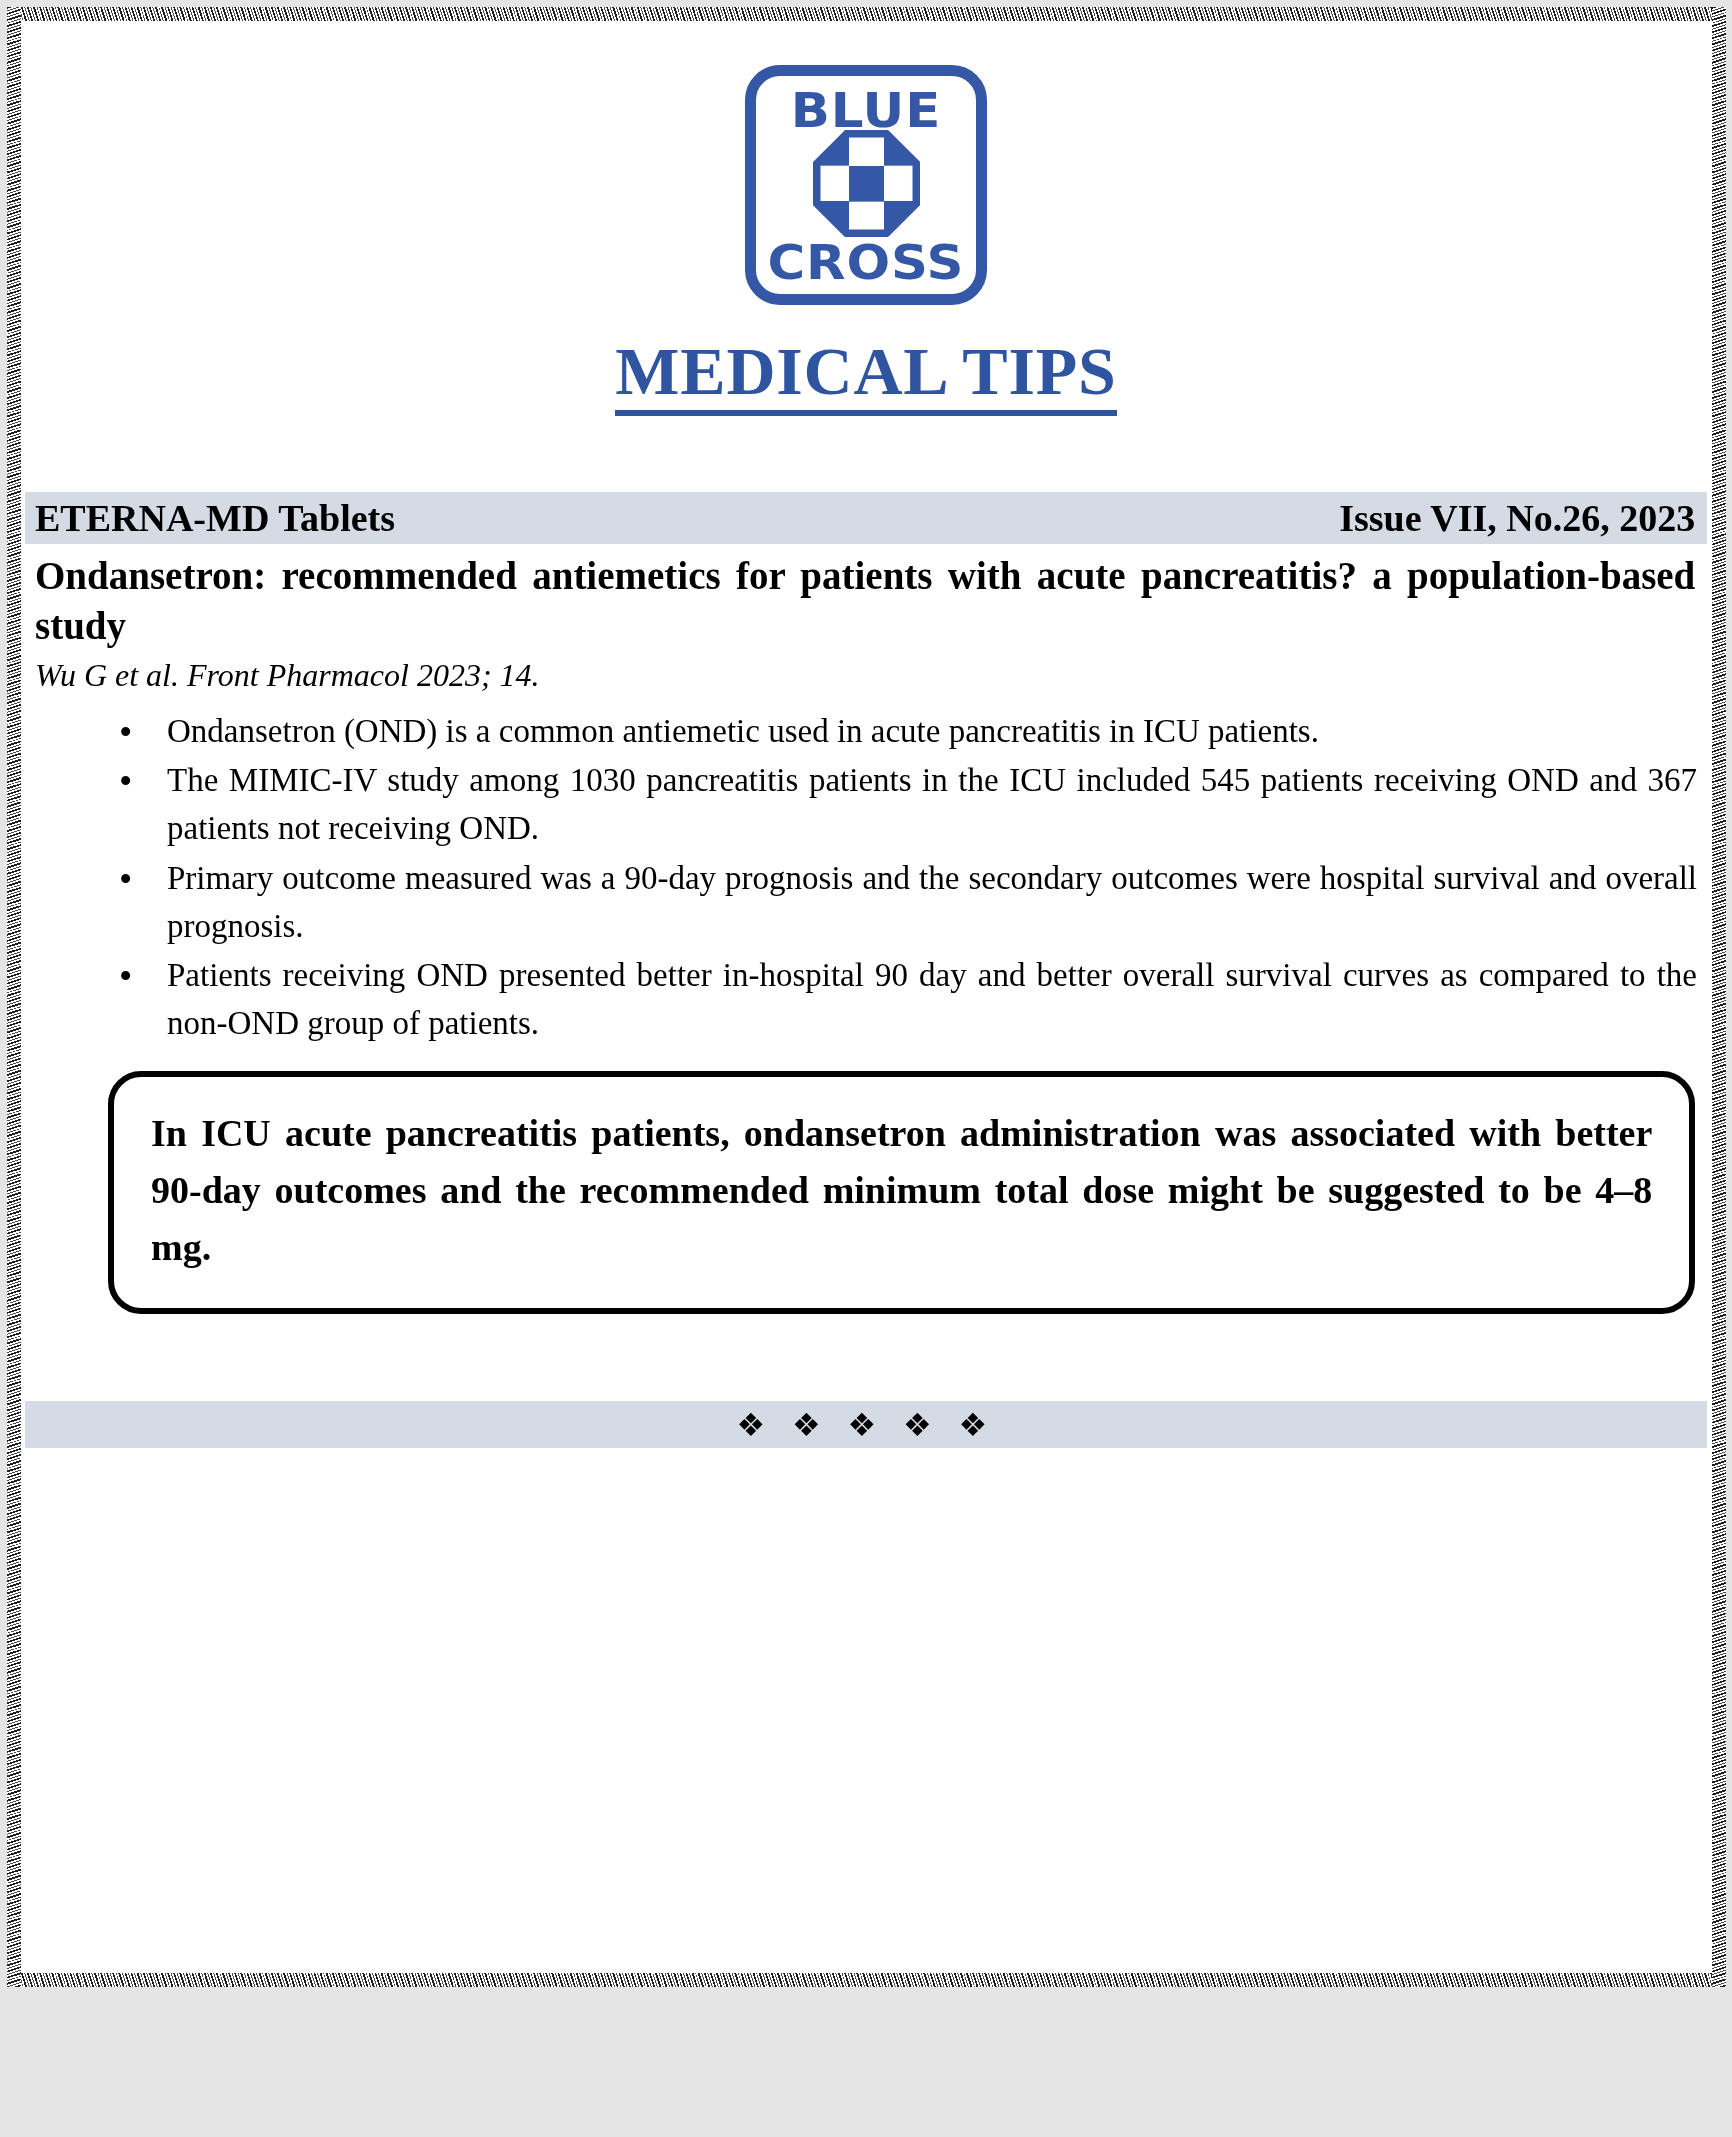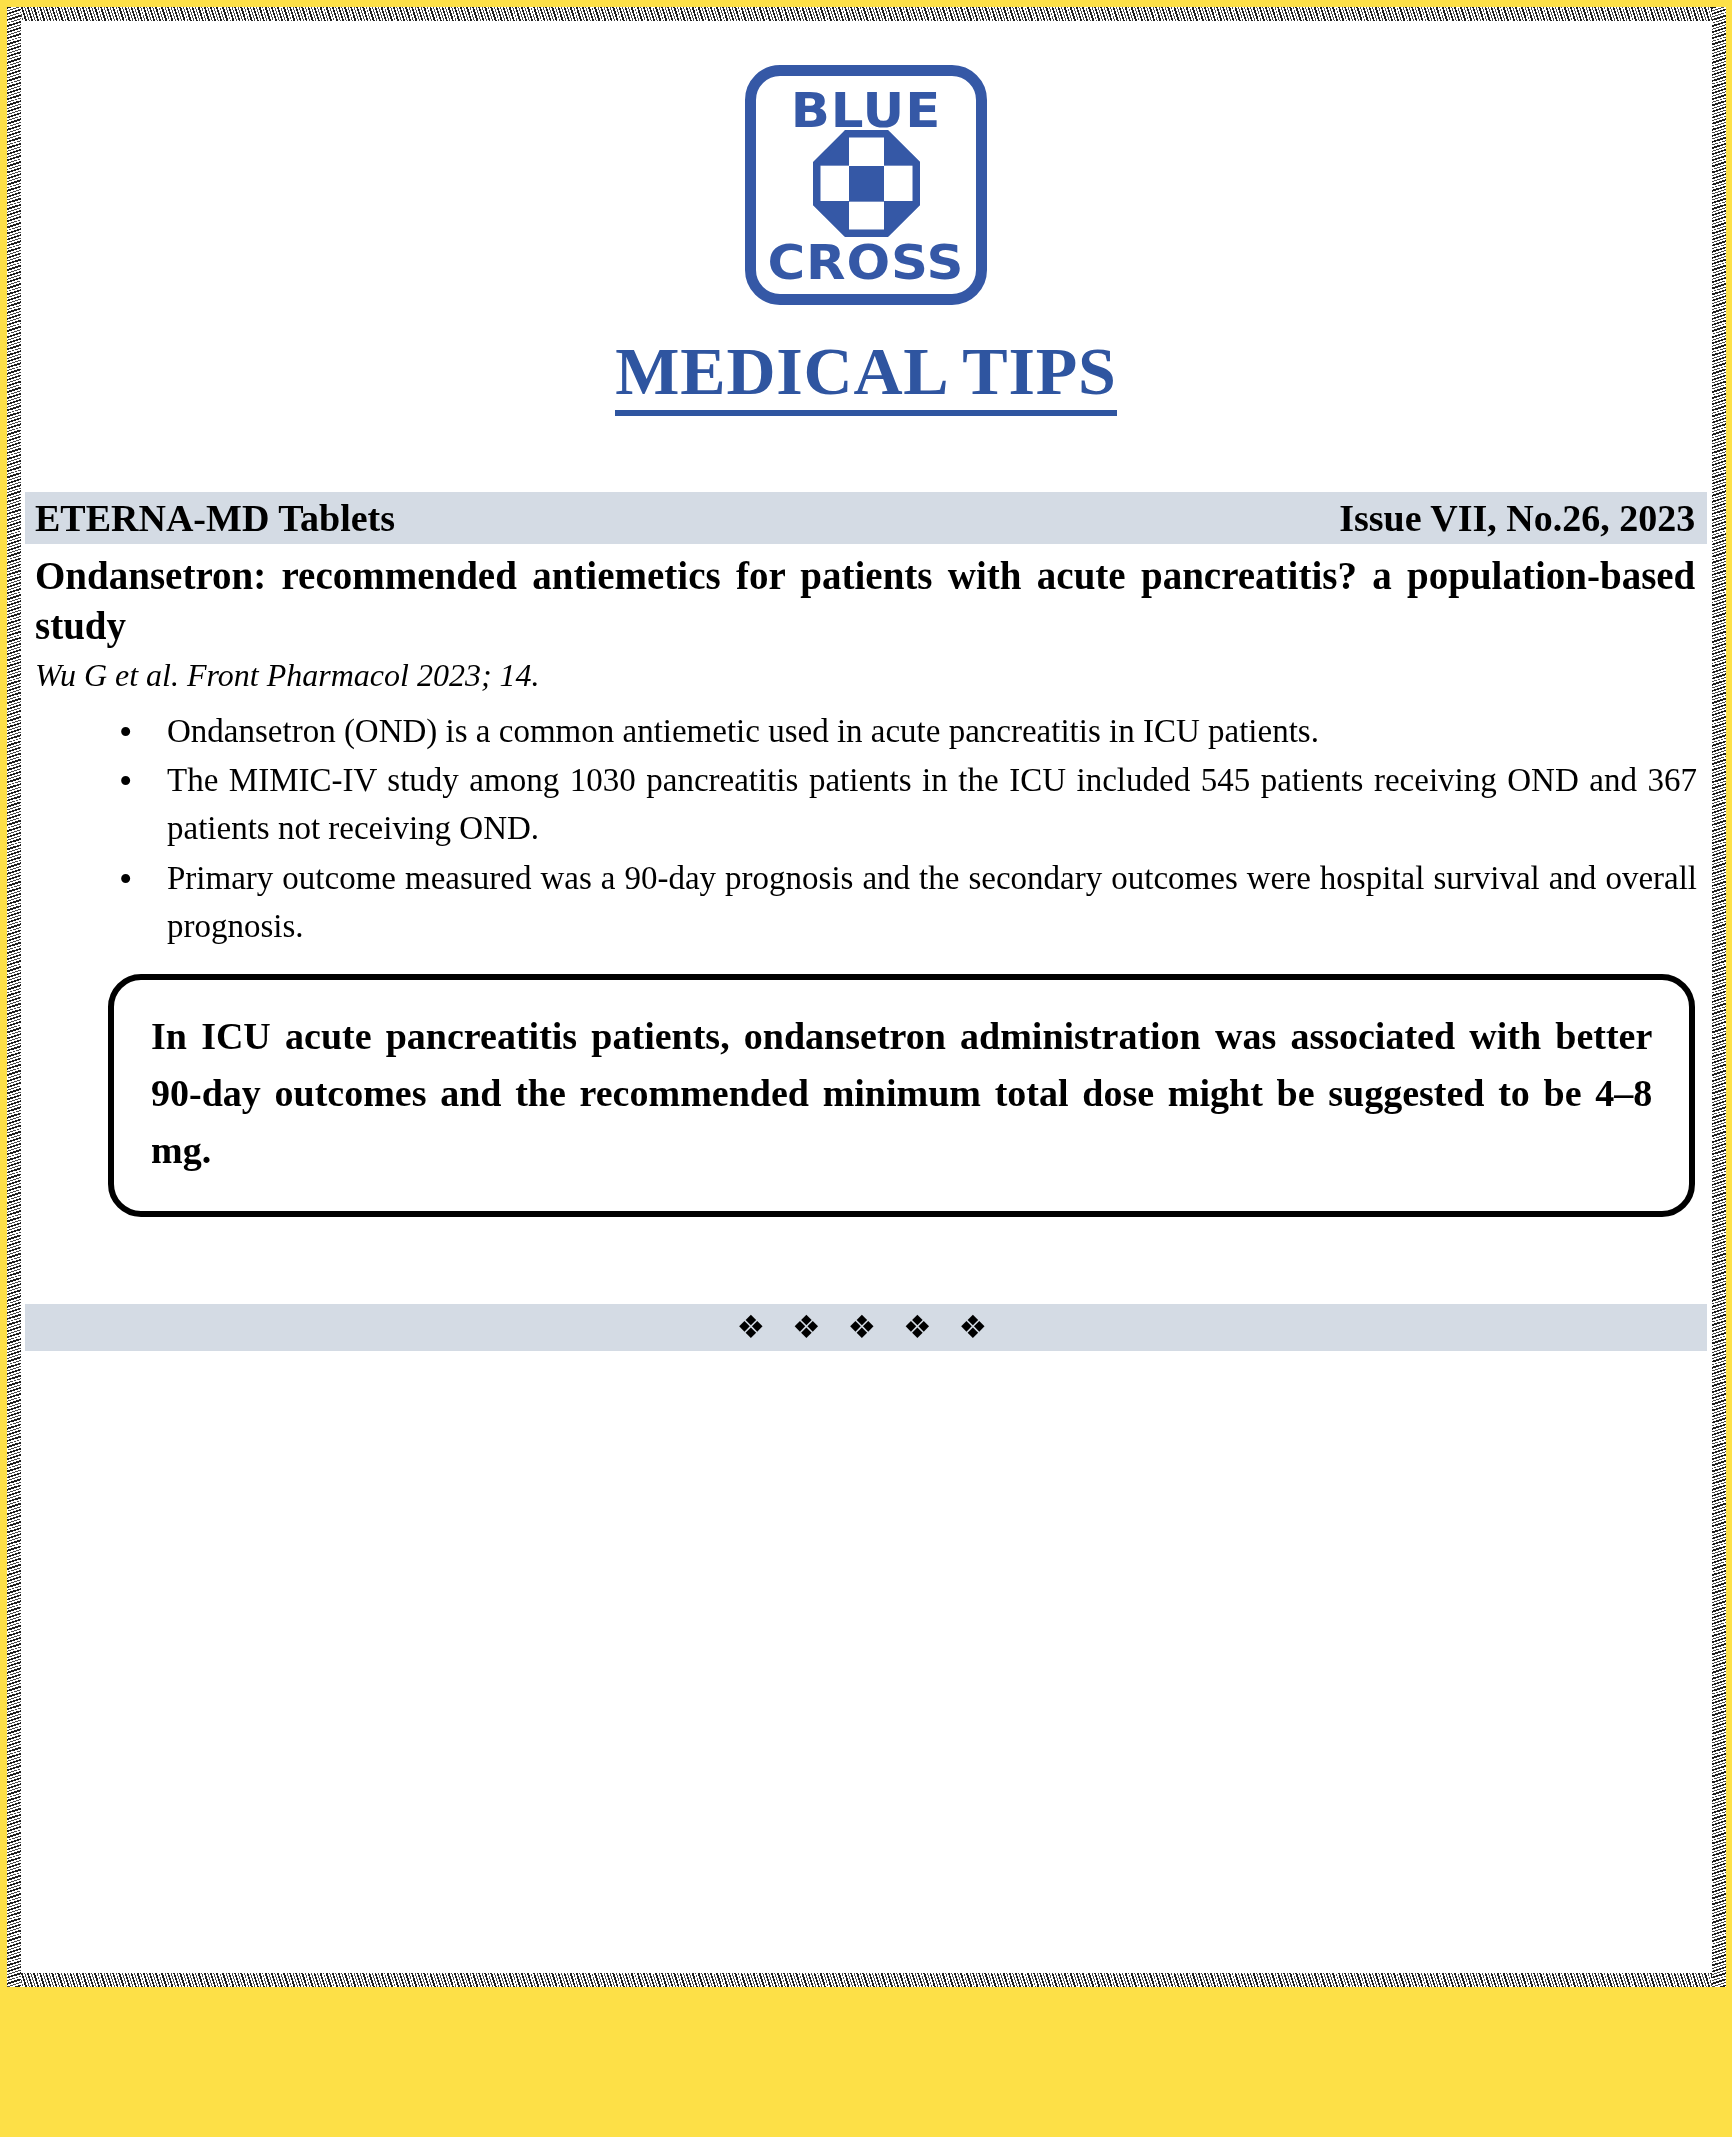--- a/index.html
+++ b/index.html
@@ -10,21 +10,21 @@
   }
   body {
     font-family: "Liberation Serif", "DejaVu Serif", serif;
   }
 
   
   .page {
     position: relative;
     width: 1732px;
     height: 2137px;
-    background: #fde047;
+    background: #e5e5e5;
     box-sizing: border-box;
     overflow: hidden;
   }
 
   
   .deco-border {
     position: absolute;
     left: 6.7px;
     top: 6.7px;
     width: 1719px;
@@ -315,20 +315,21 @@
 
     <div class="article">
       <h2 class="article-title">Ondansetron: recommended antiemetics for patients with acute pancreatitis? a population-based study</h2>
       <p class="article-cite">Wu G et al. Front Pharmacol 2023; 14.</p>
     </div>
 
     <ul class="bullets">
       <li>Ondansetron (OND) is a common antiemetic used in acute pancreatitis in ICU patients.</li>
       <li>The MIMIC-IV study among 1030 pancreatitis patients in the ICU included 545 patients receiving OND and 367 patients not receiving OND.</li>
       <li>Primary outcome measured was a 90-day prognosis and the secondary outcomes were hospital survival and overall prognosis.</li>
+      <li>Patients receiving OND presented better in-hospital 90 day and better overall survival curves as compared to the non-OND group of patients.</li>
     </ul>
 
     <div class="conclusion">
       <p>In ICU acute pancreatitis patients, ondansetron administration was associated with better 90-day outcomes and the recommended minimum total dose might be suggested to be 4–8 mg.</p>
     </div>
 
     <div class="footer-bar">
       <div class="diamonds">❖ ❖ ❖ ❖ ❖</div>
     </div>
 

